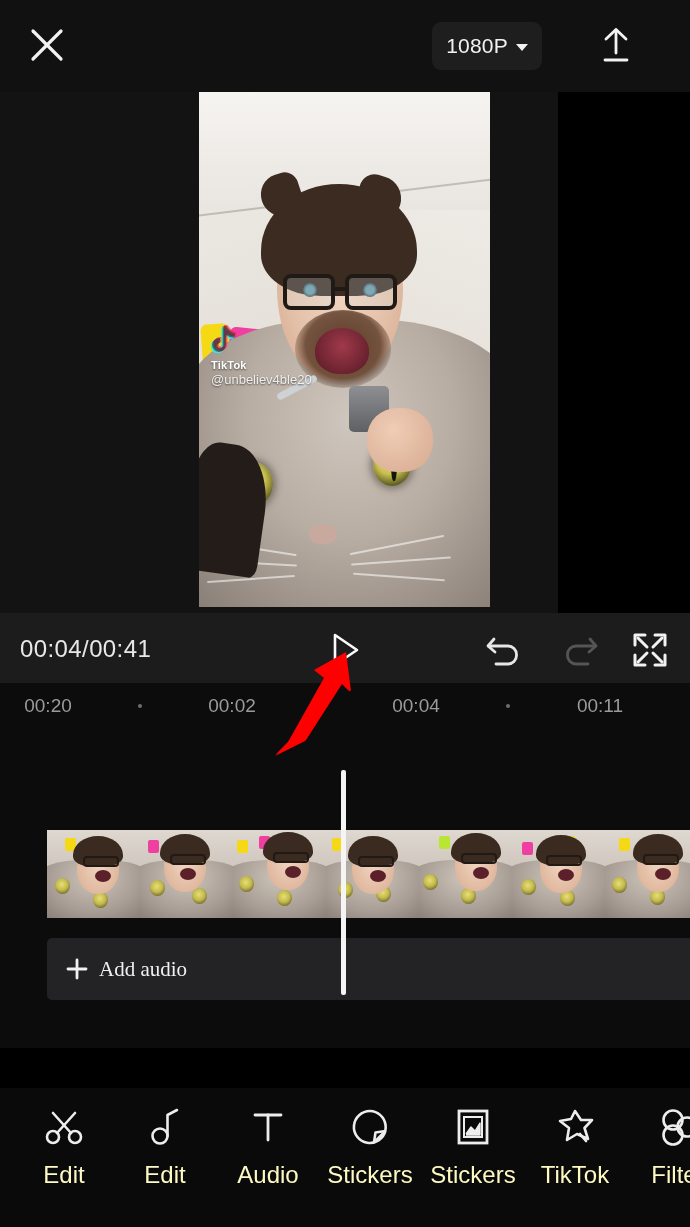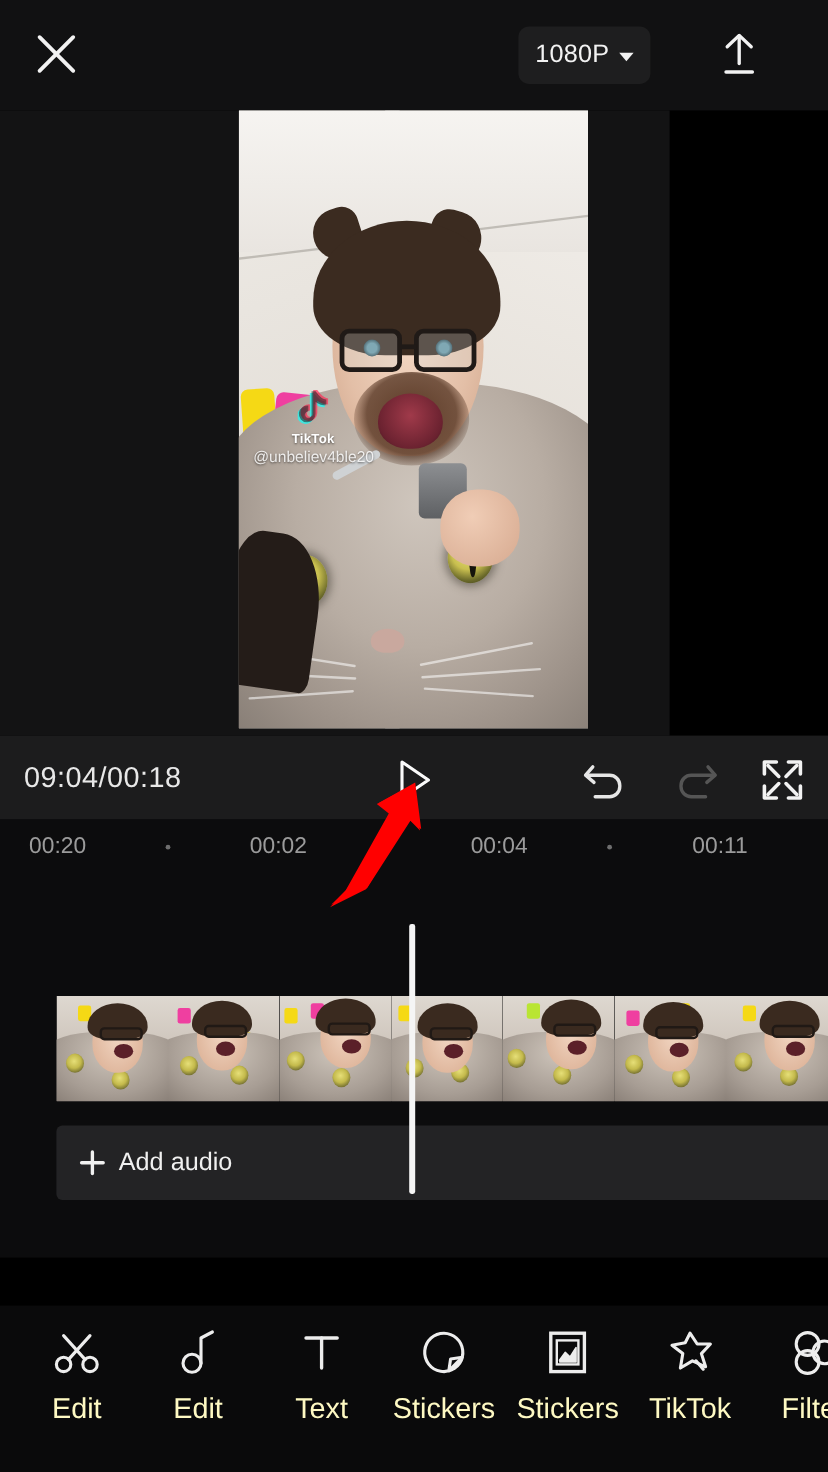--- a/index.html
+++ b/index.html
@@ -2,21 +2,21 @@
 <html><head>
 <meta charset="utf-8">
 <style>
   * { margin:0; padding:0; box-sizing:border-box; }
   html, body {
     width:690px; height:1227px;
     background:#000;
     font-family:"Liberation Sans", sans-serif;
     overflow:hidden;
   }
-  #app { position:relative; width:690px; height:1227px; background:#000;text-align:center; }
+  #app { position:relative; width:690px; height:1227px; background:#000; }
 
   
   .topbar { position:absolute; left:0; top:0; width:690px; height:92px; background:#111112; }
   .close-btn {
     position:absolute; left:24px; top:22px; width:46px; height:46px;
     display:flex; align-items:center; justify-content:center; cursor:pointer;
   }
   .res-btn {
     position:absolute; left:432px; top:22px; width:110px; height:48px;
     background:#1e1e1f; border-radius:9px;
@@ -160,21 +160,21 @@
   .tb-hair { position:absolute; width:50px; height:30px; background:#3a2a1f;
              border-radius:52% 52% 34% 34% / 66% 66% 34% 34%; }
   .tb-gl { position:absolute; width:36px; height:11px; border:2px solid #201915; border-radius:4px; }
   .tb-mouth { position:absolute; width:16px; height:12px; background:#5b2029; border-radius:50%; }
   .tb-sticker { position:absolute; border-radius:2px; }
   .audio-track {
     position:absolute; left:47px; top:255px; width:660px; height:62px;
     background:#232325; border-radius:5px; display:flex; align-items:center;
     padding-left:19px; gap:11px; cursor:pointer;
   }
-  .audio-lbl { color:#f0f0f0; font-size:21px; }
+  .audio-lbl { color:#f0f0f0; font-size:21px;font-family:Liberation Serif, serif; }
   .playhead { position:absolute; left:341px; top:87px; width:5px; height:225px;
               background:#f5f5f5; border-radius:2px; z-index:7; cursor:ew-resize; }
 
   
   .toolbar { position:absolute; left:0; top:1088px; width:690px; height:139px; background:#0a0a0b; }
   .tool { position:absolute; top:16px; width:100px; display:flex; flex-direction:column;
           align-items:center; gap:11px; cursor:pointer; }
   .tool .ico { height:46px; display:flex; align-items:center; justify-content:center; }
   .tool .tl { color:#fef9c3; font-size:24px; }
 
@@ -259,21 +259,21 @@
           <path d="M16.4 1 q5 7 9 7 v5 q-5 0-9-3 v10 a7 7 0 1 1 -6-7 v5 a2.6 2.6 0 1 0 2.6 2.6 V1 z" fill="#fe2c55" opacity=".7"></path>
           <path d="M15 2 q5 7 9 7 v5 q-5 0-9-3 v10 a7 7 0 1 1 -6-7 v5 a2.6 2.6 0 1 0 2.6 2.6 V2 z" fill="#111" opacity=".55"></path>
         </svg>
         <div class="tt-name">TikTok</div>
         <div class="tt-user">@unbeliev4ble20</div>
       </div>
     </div>
   </div>
 
   <div class="ctrlbar">
-    <div class="timecode">09:04/00:18</div>
+    <div class="timecode">00:04/00:41</div>
 
     <div class="play-btn">
       <svg width="28" height="34" viewBox="0 0 28 34">
         <polygon points="4,2 26,17 4,32" fill="none" stroke="#fafafa" stroke-width="2.6" stroke-linejoin="round"></polygon>
       </svg>
     </div>
 
     <div class="undo-btn">
       <svg width="42" height="36" viewBox="0 0 42 36">
         <path d="M10 7 L4 14 L11 20" fill="none" stroke="#e6e6e6" stroke-width="2.8" stroke-linecap="round" stroke-linejoin="round"></path>
@@ -447,21 +447,21 @@
         </div>
         <div class="tl">Edit</div>
       </div>
       <div class="tool" style="left: 218px;">
         <div class="ico">
           <svg width="40" height="40" viewBox="0 0 40 40">
             <line x1="7" y1="8" x2="33" y2="8" stroke="#ededed" stroke-width="2.8" stroke-linecap="round"></line>
             <line x1="20" y1="8" x2="20" y2="33" stroke="#ededed" stroke-width="2.8" stroke-linecap="round"></line>
           </svg>
         </div>
-        <div class="tl">Text</div>
+        <div class="tl">Audio</div>
       </div>
       <div class="tool" style="left: 320px;">
         <div class="ico">
           <svg width="40" height="40" viewBox="0 0 40 40">
             <path d="M20 4 a16 16 0 1 0 15.4 20 L24 35.4 A16 16 0 0 0 20 4 z" fill="none" stroke="#ededed" stroke-width="2.6" stroke-linejoin="round"></path>
             <path d="M24 35.4 L25.5 25.5 L35.4 24" fill="none" stroke="#ededed" stroke-width="2.6" stroke-linejoin="round"></path>
           </svg>
         </div>
         <div class="tl">Stickers</div>
       </div>

